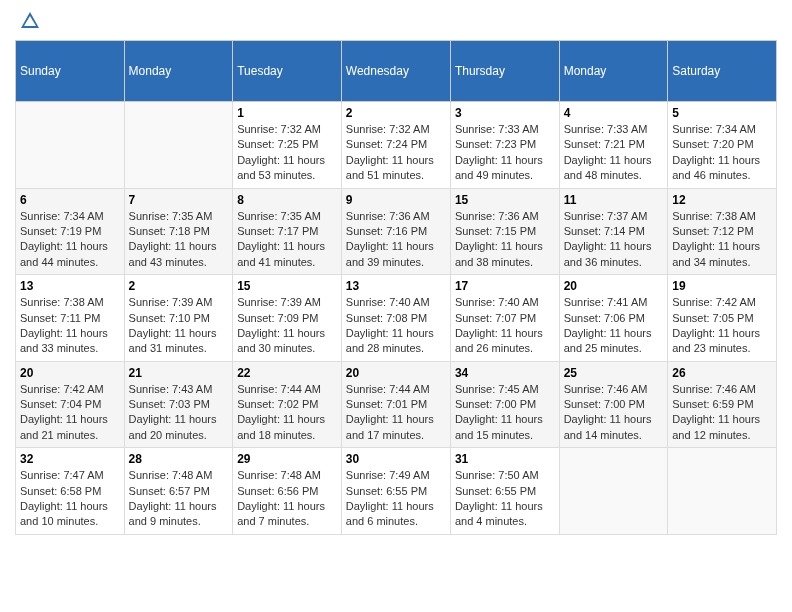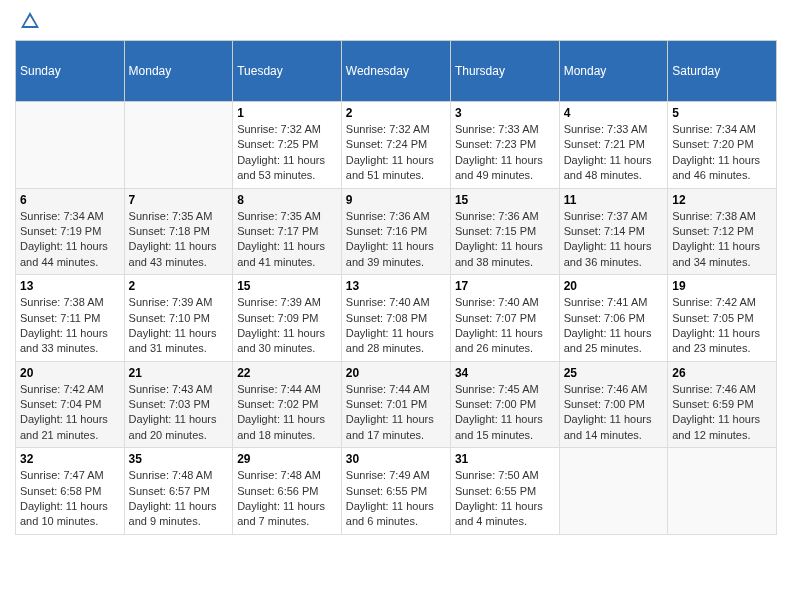--- a/index.html
+++ b/index.html
@@ -239,21 +239,21 @@
           <span class="day-number">26</span>
           <div class="day-info">Sunrise: 7:46 AM<br>Sunset: 6:59 PM<br>Daylight: 11 hours and 12 minutes.</div>
         </td>
       </tr>
       <tr>
         <td>
           <span class="day-number">32</span>
           <div class="day-info">Sunrise: 7:47 AM<br>Sunset: 6:58 PM<br>Daylight: 11 hours and 10 minutes.</div>
         </td>
         <td>
-          <span class="day-number">35</span>
+          <span class="day-number">28</span>
           <div class="day-info">Sunrise: 7:48 AM<br>Sunset: 6:57 PM<br>Daylight: 11 hours and 9 minutes.</div>
         </td>
         <td>
           <span class="day-number">29</span>
           <div class="day-info">Sunrise: 7:48 AM<br>Sunset: 6:56 PM<br>Daylight: 11 hours and 7 minutes.</div>
         </td>
         <td>
           <span class="day-number">30</span>
           <div class="day-info">Sunrise: 7:49 AM<br>Sunset: 6:55 PM<br>Daylight: 11 hours and 6 minutes.</div>
         </td>

